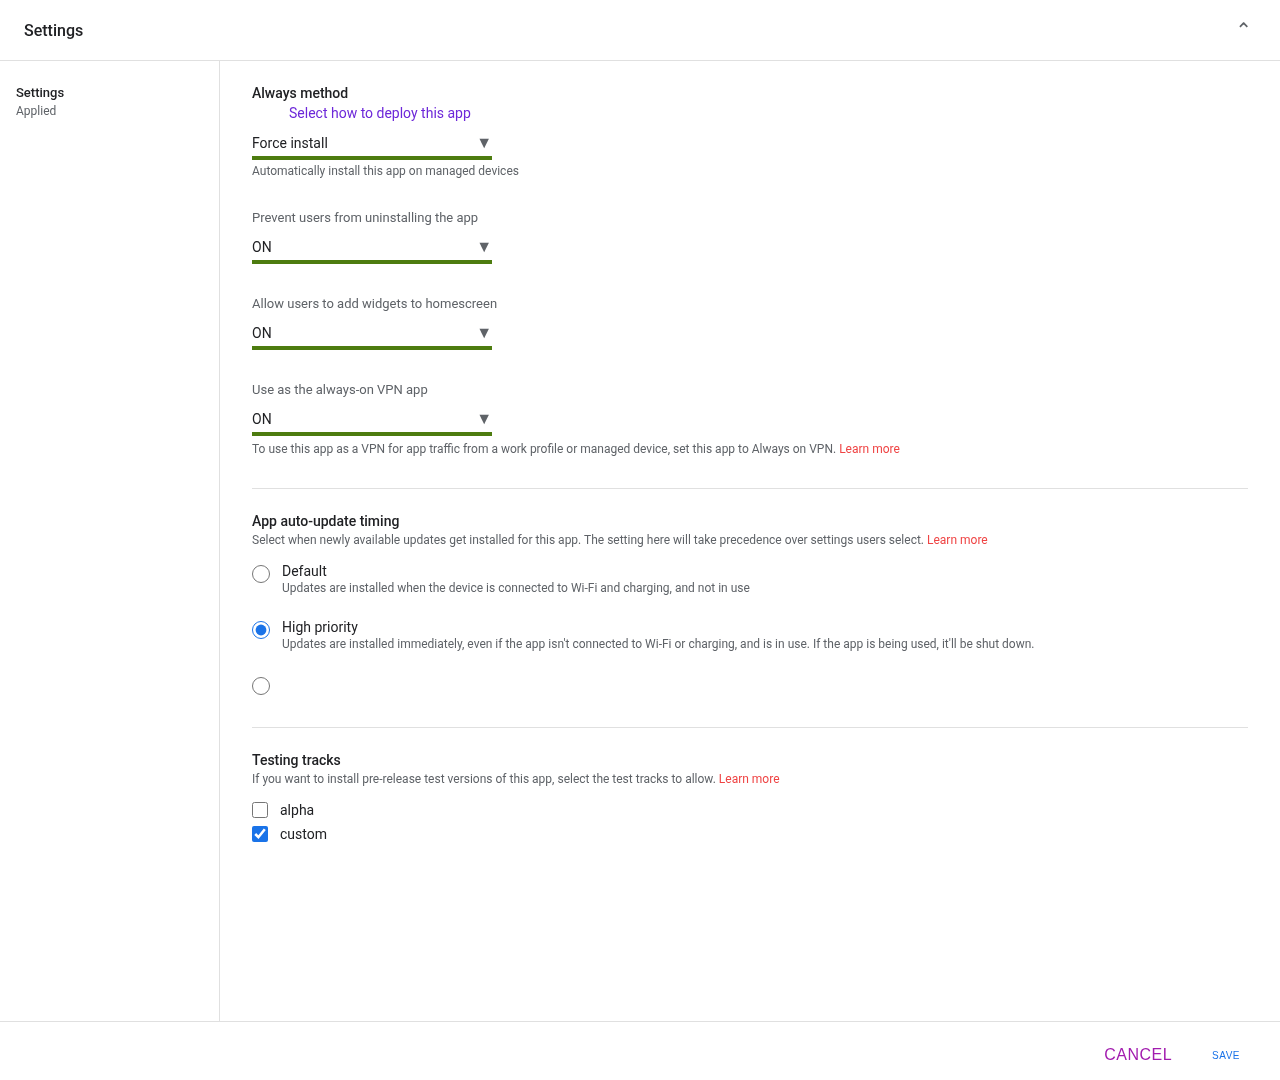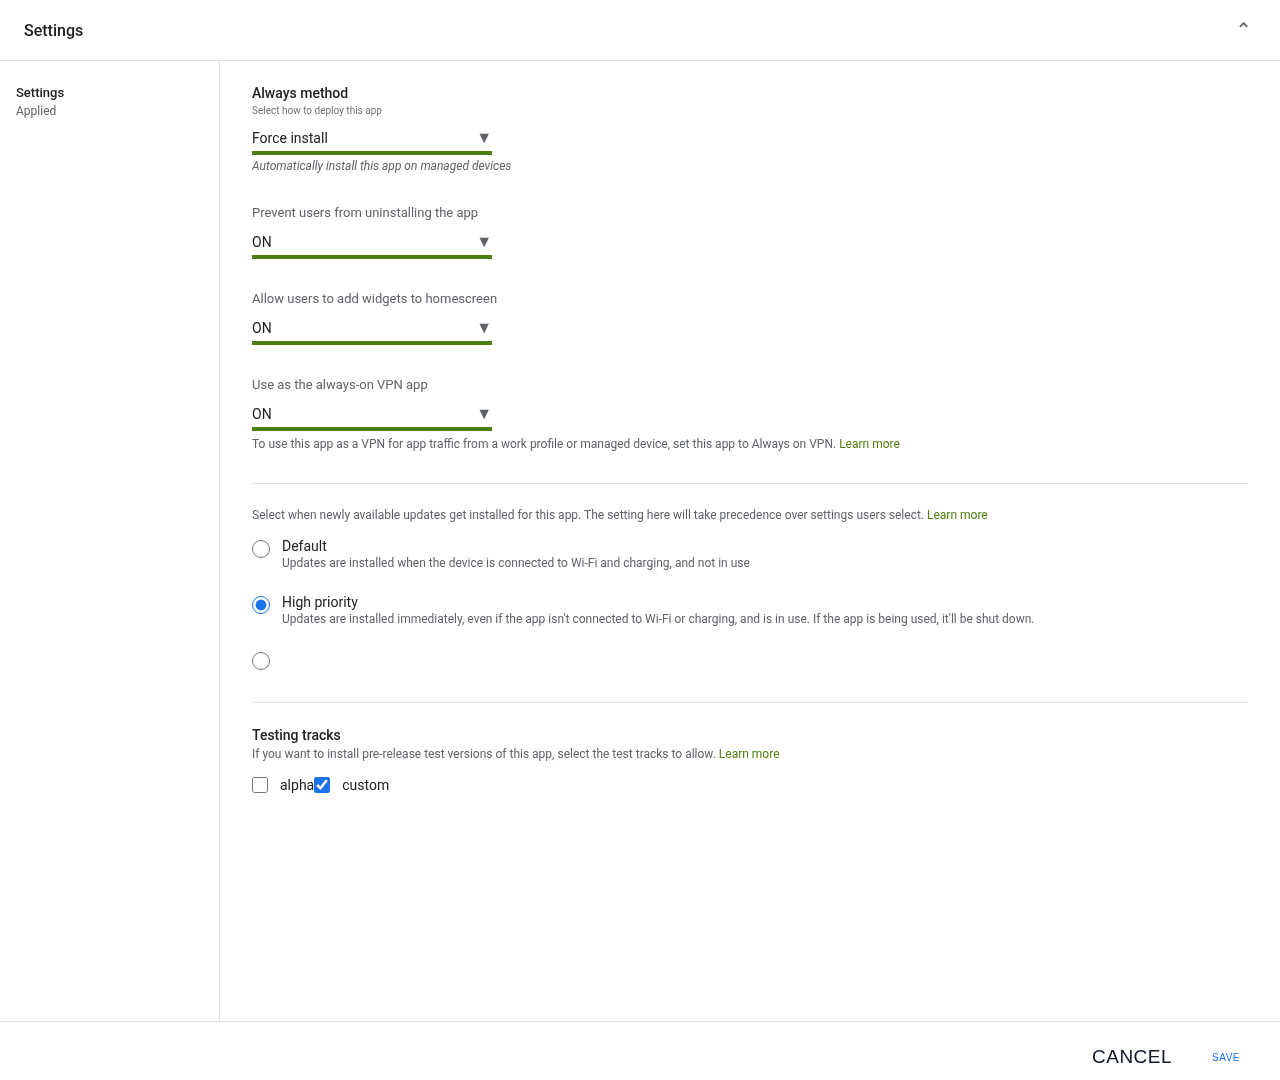--- a/index.html
+++ b/index.html
@@ -77,23 +77,24 @@
     }
 
     .field-label-main {
       font-size: 14px;
       font-weight: 500;
       color: #202124;
       margin-bottom: 4px;
     }
 
     .field-desc {
-      font-size: 10px;
-      color: #737373;
+      font-size: 14px;
+      color: #6d28d9;
       margin-bottom: 8px;
+      margin-left: 37px;
     }
 
     .select-wrapper {
       position: relative;
       display: inline-block;
       width: 240px;
     }
 
     .select-field {
       display: flex;
@@ -113,21 +114,20 @@
 
     .select-field-arrow {
       color: #5f6368;
       font-size: 16px;
     }
 
     .select-desc {
       font-size: 12px;
       color: #5f6368;
       margin-top: 4px;
-      font-style: italic;
     }
 
     .divider {
       height: 1px;
       background: #e0e0e0;
       margin: 24px 0;
     }
 
     .section-title {
       font-size: 14px;
@@ -136,21 +136,21 @@
       margin-bottom: 4px;
     }
 
     .section-desc {
       font-size: 12px;
       color: #5f6368;
       margin-bottom: 16px;
     }
 
     .learn-more {
-      color: #4d7c0f;
+      color: #ef4444;
       text-decoration: none;
       cursor: pointer;
     }
 
     .radio-group {
       display: flex;
       flex-direction: column;
       gap: 24px;
     }
 
@@ -176,22 +176,22 @@
     }
 
     .radio-desc {
       font-size: 12px;
       color: #5f6368;
       margin-top: 2px;
     }
 
     .checkbox-group {
       display: flex;
-      flex-direction: row;
-      gap: 0;
+      flex-direction: column;
+      gap: 8px;
     }
 
     .checkbox-item {
       display: flex;
       align-items: center;
       gap: 12px;
     }
 
     .checkbox-input {
       width: 16px;
@@ -212,22 +212,22 @@
       justify-content: flex-end;
       padding: 16px 24px;
       border-top: 1px solid #e0e0e0;
       gap: 8px;
       background: #fff;
     }
 
     .btn-cancel {
       background: none;
       border: none;
-      color: #0f172a;
-      font-size: 19px;
+      color: #a21caf;
+      font-size: 16px;
       font-weight: 500;
       padding: 8px 16px;
       cursor: pointer;
       letter-spacing: 0.5px;
       text-transform: uppercase;
     }
 
     .btn-save {
       background: none;
       border: none;
@@ -310,20 +310,21 @@
       </div>
       <div class="vpn-desc">
         <span>To use this app as a VPN for app traffic from a work profile or managed device, set this app to Always on VPN.</span>
         <a class="learn-more">Learn more</a>
       </div>
     </div>
 
     <div class="divider"></div>
 
     <div class="section">
+      <div class="section-title">App auto-update timing</div>
       <div class="section-desc">
         <span>Select when newly available updates get installed for this app. The setting here will take precedence over settings users select.</span>
         <a class="learn-more">Learn more</a>
       </div>
       <div class="radio-group">
 
         <div class="radio-item">
           <input type="radio" class="radio-input" name="auto_update" style="">
           <div>
             <div class="radio-label">Default</div>

